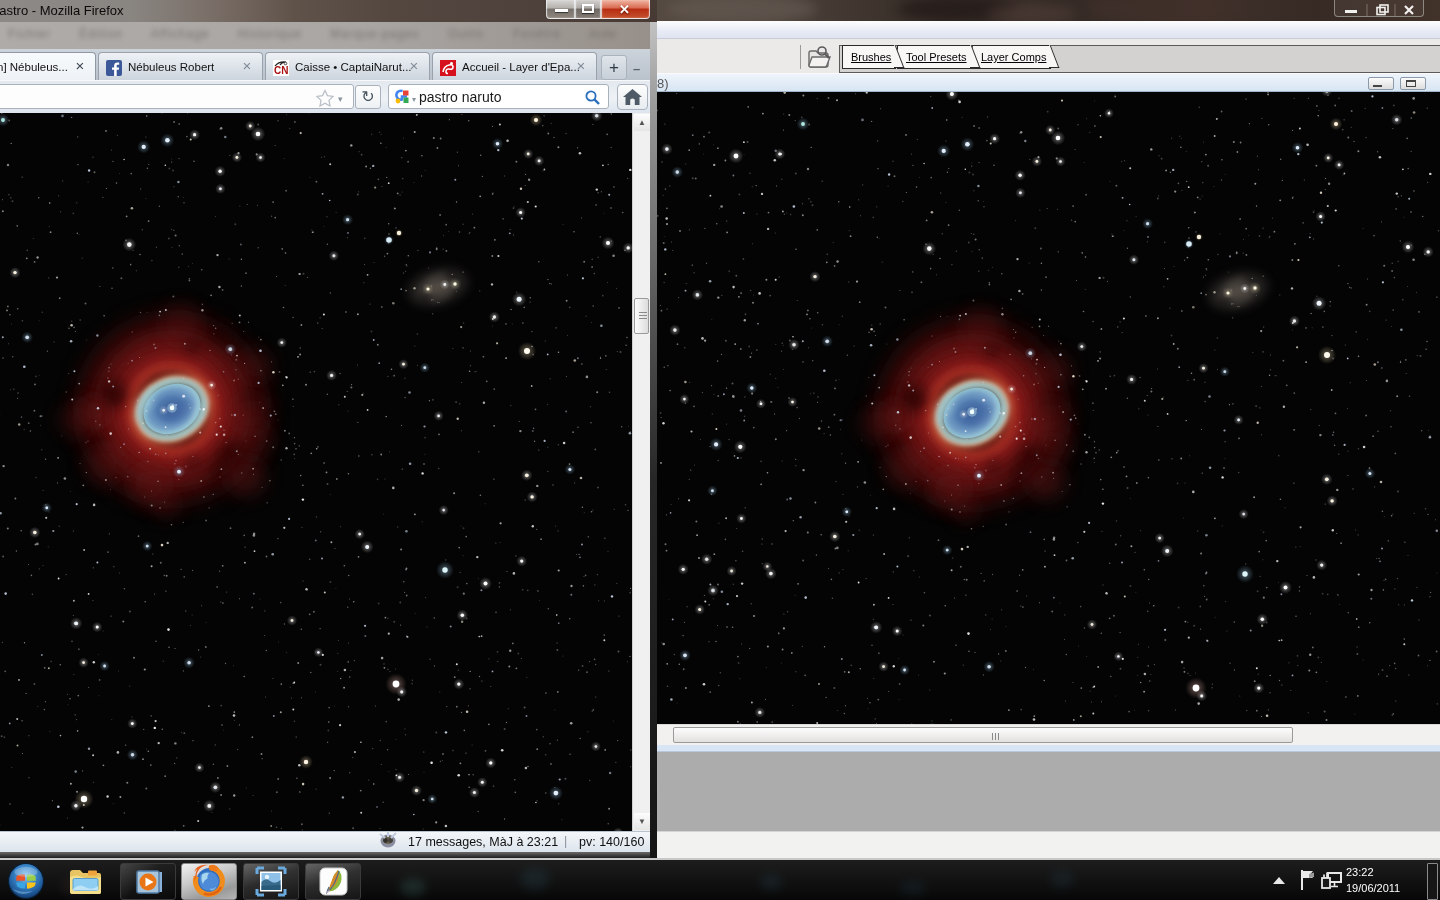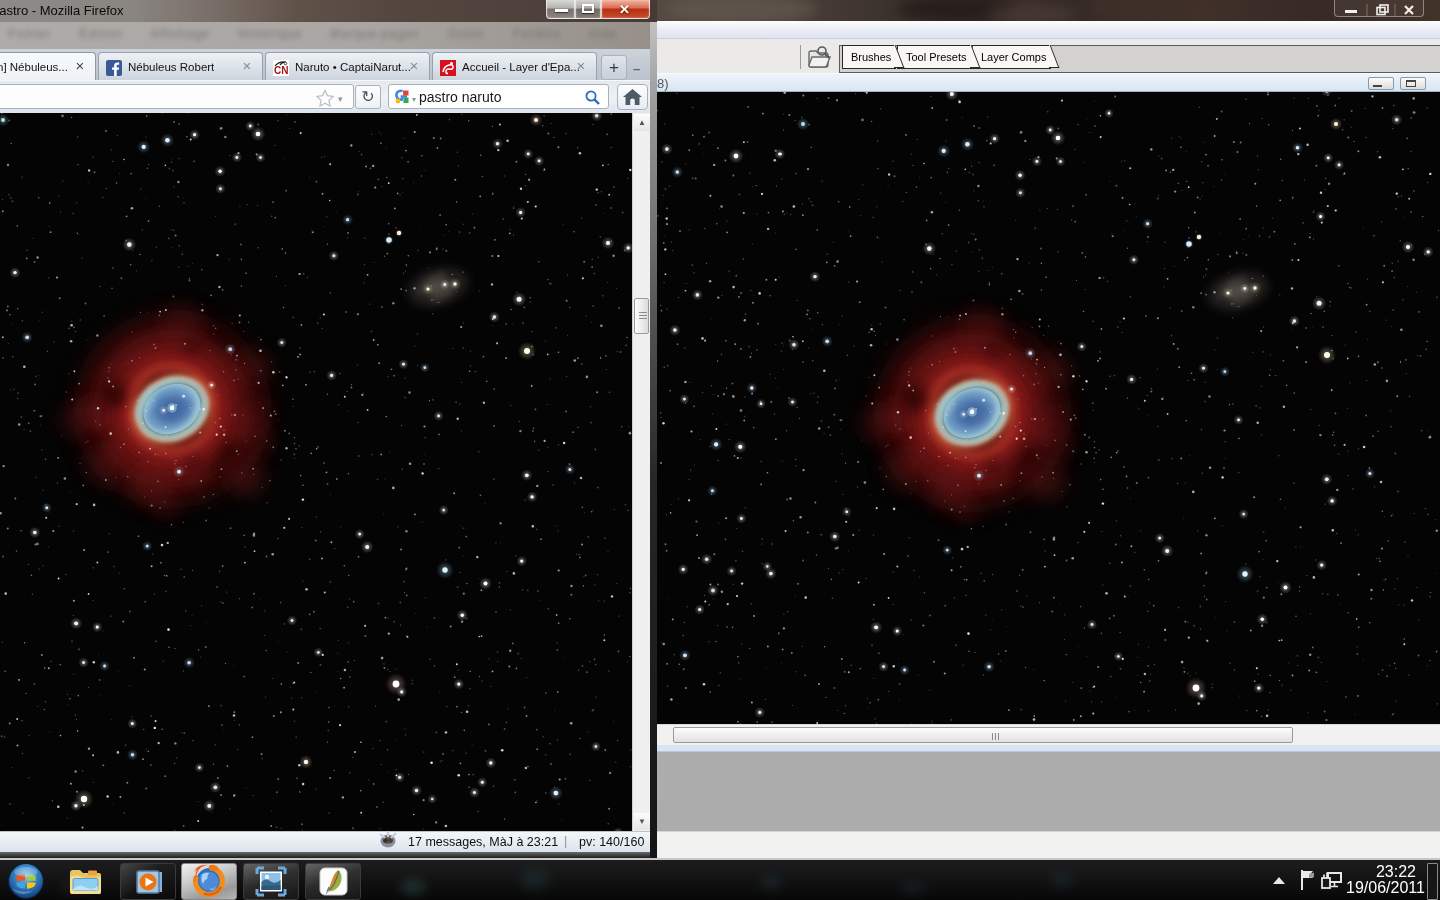--- a/index.html
+++ b/index.html
@@ -14,21 +14,21 @@
 #ps-top .blob { position:absolute; filter:blur(6px); border-radius:50%; }
 #ps-btns { left:1334px; top:0; width:90px; height:17px; border:1px solid #8d8781; border-top:none;
   border-radius:0 0 4px 4px; background:rgba(90,75,68,.35); }
 #ps-lav { left:657px; top:21px; width:783px; height:18px;
   background:linear-gradient(#fdfdfe, #e9ecf5 55%, #dfe4f0); border-bottom:1px solid #c8ccd8;}
 #ps-opt { left:657px; top:39px; width:783px; height:34px; background:#eceae8; }
 #ps-opt .vsep { position:absolute; left:143px; top:6px; width:1px; height:24px; background:#9a9a9a;}
 #ps-well { position:absolute; left:182px; top:6px; width:601px; height:28px;
   background:#d4d2d0; border:1px solid #5a5a5a; border-right:none; }
 .pstab { position:absolute; top:-1px; height:24px; background:#f8f7f6; border:1px solid #2a2a2a;
-  color:#000; font-size:11px; line-height:22px; padding:0 4px 0 8px; white-space:nowrap; }
+  color:#000; font-size:11px; line-height:22px; padding:0 4px 0 8px; white-space:nowrap;text-decoration:underline; }
 .pstab .sl { position:absolute; right:-10px; top:-1px; width:11px; height:24px; overflow:hidden;}
 .pstab .sl i { position:absolute; left:-7px; top:0; width:13px; height:23px; background:#f8f7f6;
   border-right:1px solid #2a2a2a; border-bottom:1px solid #2a2a2a; transform:skewX(21deg); }
 #ps-doc { left:657px; top:73px; width:783px; height:19px;
   background:linear-gradient(#eef4fb,#d8e5f3); border-top:1px solid #fafafa; border-bottom:1px solid #9fb4c8;
   font-size:12px; color:#333; }
 #ps-doc .t { position:absolute; left:0px; top:2px; font-size:13px; color:#555;}
 .docbtn { position:absolute; top:3px; width:26px; height:13px; background:linear-gradient(#fcfcfc,#dcdcdc);
   border:1px solid #8a9aaa; border-radius:2px; }
 .docbtn i { position:absolute; background:#444; }
@@ -115,21 +115,21 @@
 
 
 #taskbar { left:0; top:858px; width:1440px; height:42px;
   background:linear-gradient(#1d1d1d,#070707); border-top:2px solid #c8c8c8; overflow:hidden;}
 #taskbar .wp { position:absolute; border-radius:50%; filter:blur(5px); }
 .tbtn { position:absolute; top:3px; width:56px; height:37px; border:1px solid #3a3a3a; border-radius:3px;
   background:linear-gradient(135deg,rgba(150,150,150,.35),rgba(60,60,60,.15) 45%,rgba(20,20,20,.2));}
 .tbtn.lit { background:linear-gradient(160deg,#f2f2f2,#c9c9c9 40%,#9a9a9a 75%,#b5b5b5); border-color:#888;}
 .tbtn.mid { background:linear-gradient(160deg,rgba(190,190,190,.45),rgba(110,110,110,.3) 45%,rgba(60,60,60,.25));}
 #tray { position:absolute; right:0; top:0; width:220px; height:42px; color:#fff; }
-#clock { position:absolute; right:24px; top:4px; width:70px; font-size:16px; text-align:right; line-height:16px;}
+#clock { position:absolute; right:24px; top:4px; width:70px; font-size:11px; text-align:left; line-height:16px;}
 #showdesk { position:absolute; right:2px; top:3px; width:11px; height:37px; background:#161616;
   border:1px solid #8a8a8a; border-radius:1px;}
 svg text { font-family:"Liberation Sans", sans-serif; }
 </style>
 </head>
 <body>
 <div id="screen">
 
   <div class="abs" id="ps-top">
     <div class="blob" style="left:10px;top:-6px;width:150px;height:30px;background:#655a52;opacity:.7"></div>
@@ -222,21 +222,21 @@
         <span class="lbl" style="left:29px">Nébuleus Robert</span>
           <span class="cl">×</span>
       </div>
       <div class="tab" style="left:265px;width:165px;">
         <svg class="fava" style="left:7px" viewBox="0 0 16 16">
             <rect width="16" height="16" fill="#fff"></rect>
             <path d="M2 6 Q6 1 13 2 Q9 2 7 5" fill="none" stroke="#222" stroke-width="1.2"></path>
             <circle cx="12.5" cy="3.5" r="1.3" fill="#fff" stroke="#222" stroke-width="0.8"></circle>
             <text x="1" y="14" font-size="10" font-weight="bold" fill="#a11">CN</text>
           </svg>
-        <span class="lbl" style="left:29px">Naruto • CaptaiNarut...</span>
+        <span class="lbl" style="left:29px">Caisse • CaptaiNarut...</span>
           <span class="cl">×</span>
       </div>
       <div class="tab" style="left:432px;width:165px;">
         <svg class="fava" style="left:7px" viewBox="0 0 16 16">
             <rect width="16" height="16" fill="#d6101c"></rect>
             <path d="M3 12 Q4 6 9 5 Q13 4 13 7 Q13 10 9 9 Q6 8.6 6 12 Q6 13.5 8 13.5" fill="none" stroke="#fff" stroke-width="1.6"></path>
             <circle cx="11.5" cy="3.5" r="1.4" fill="#fff"></circle>
           </svg>
         <span class="lbl" style="left:29px">Accueil - Layer d'Epa...</span>
           <span class="cl">×</span>

